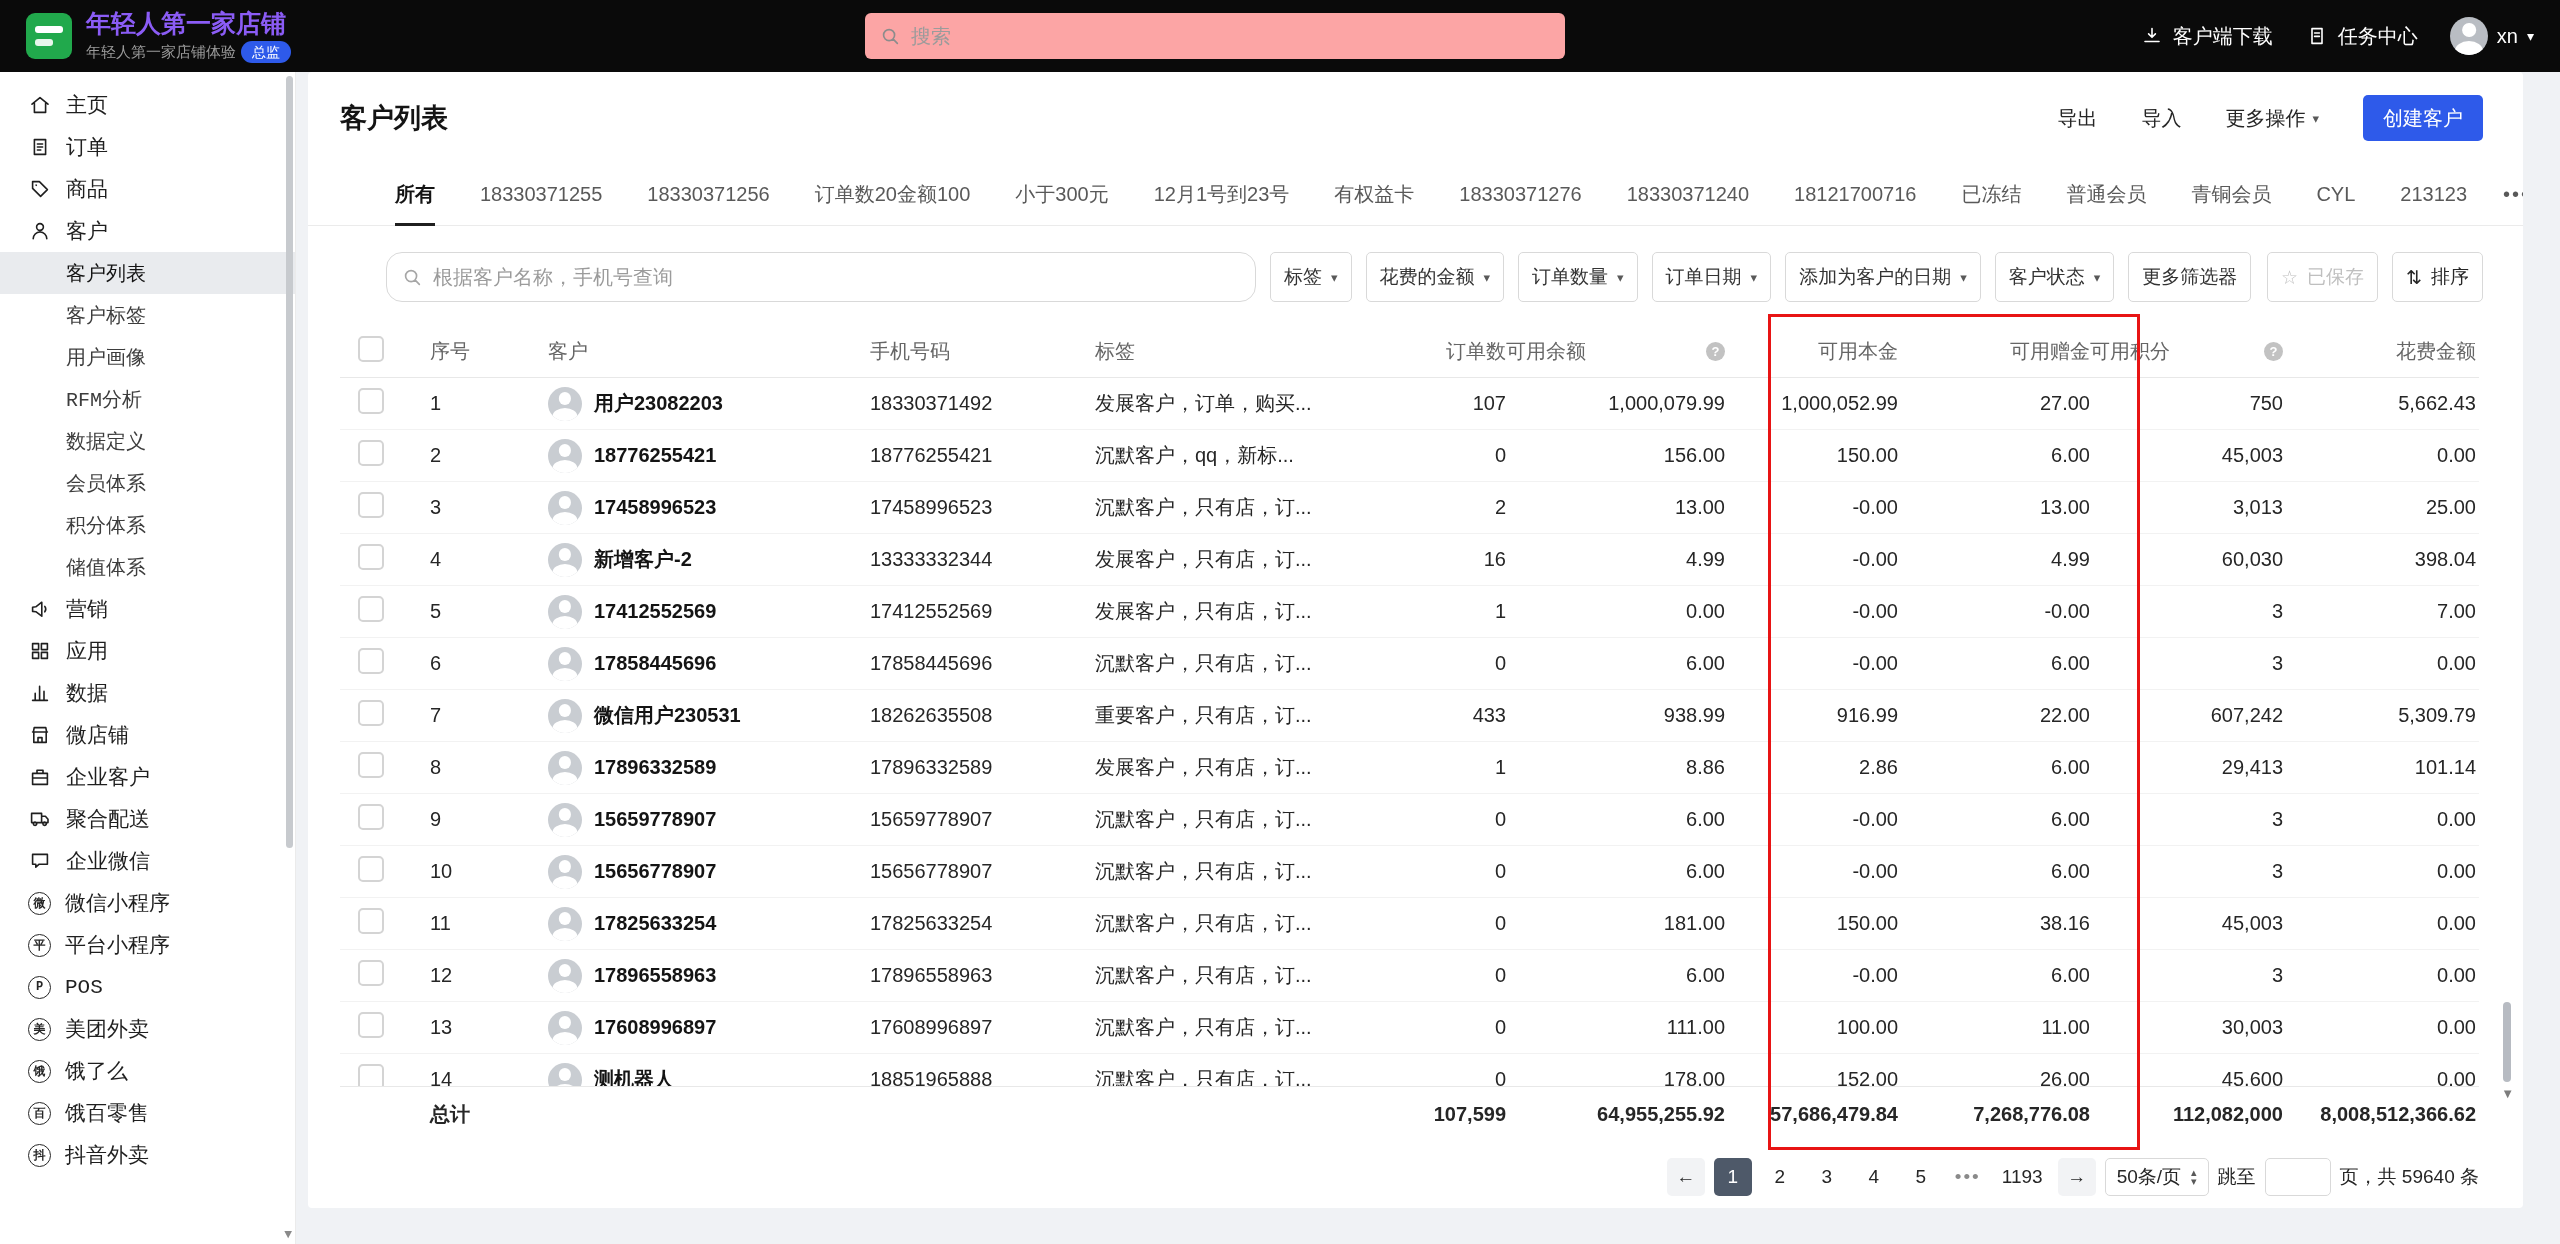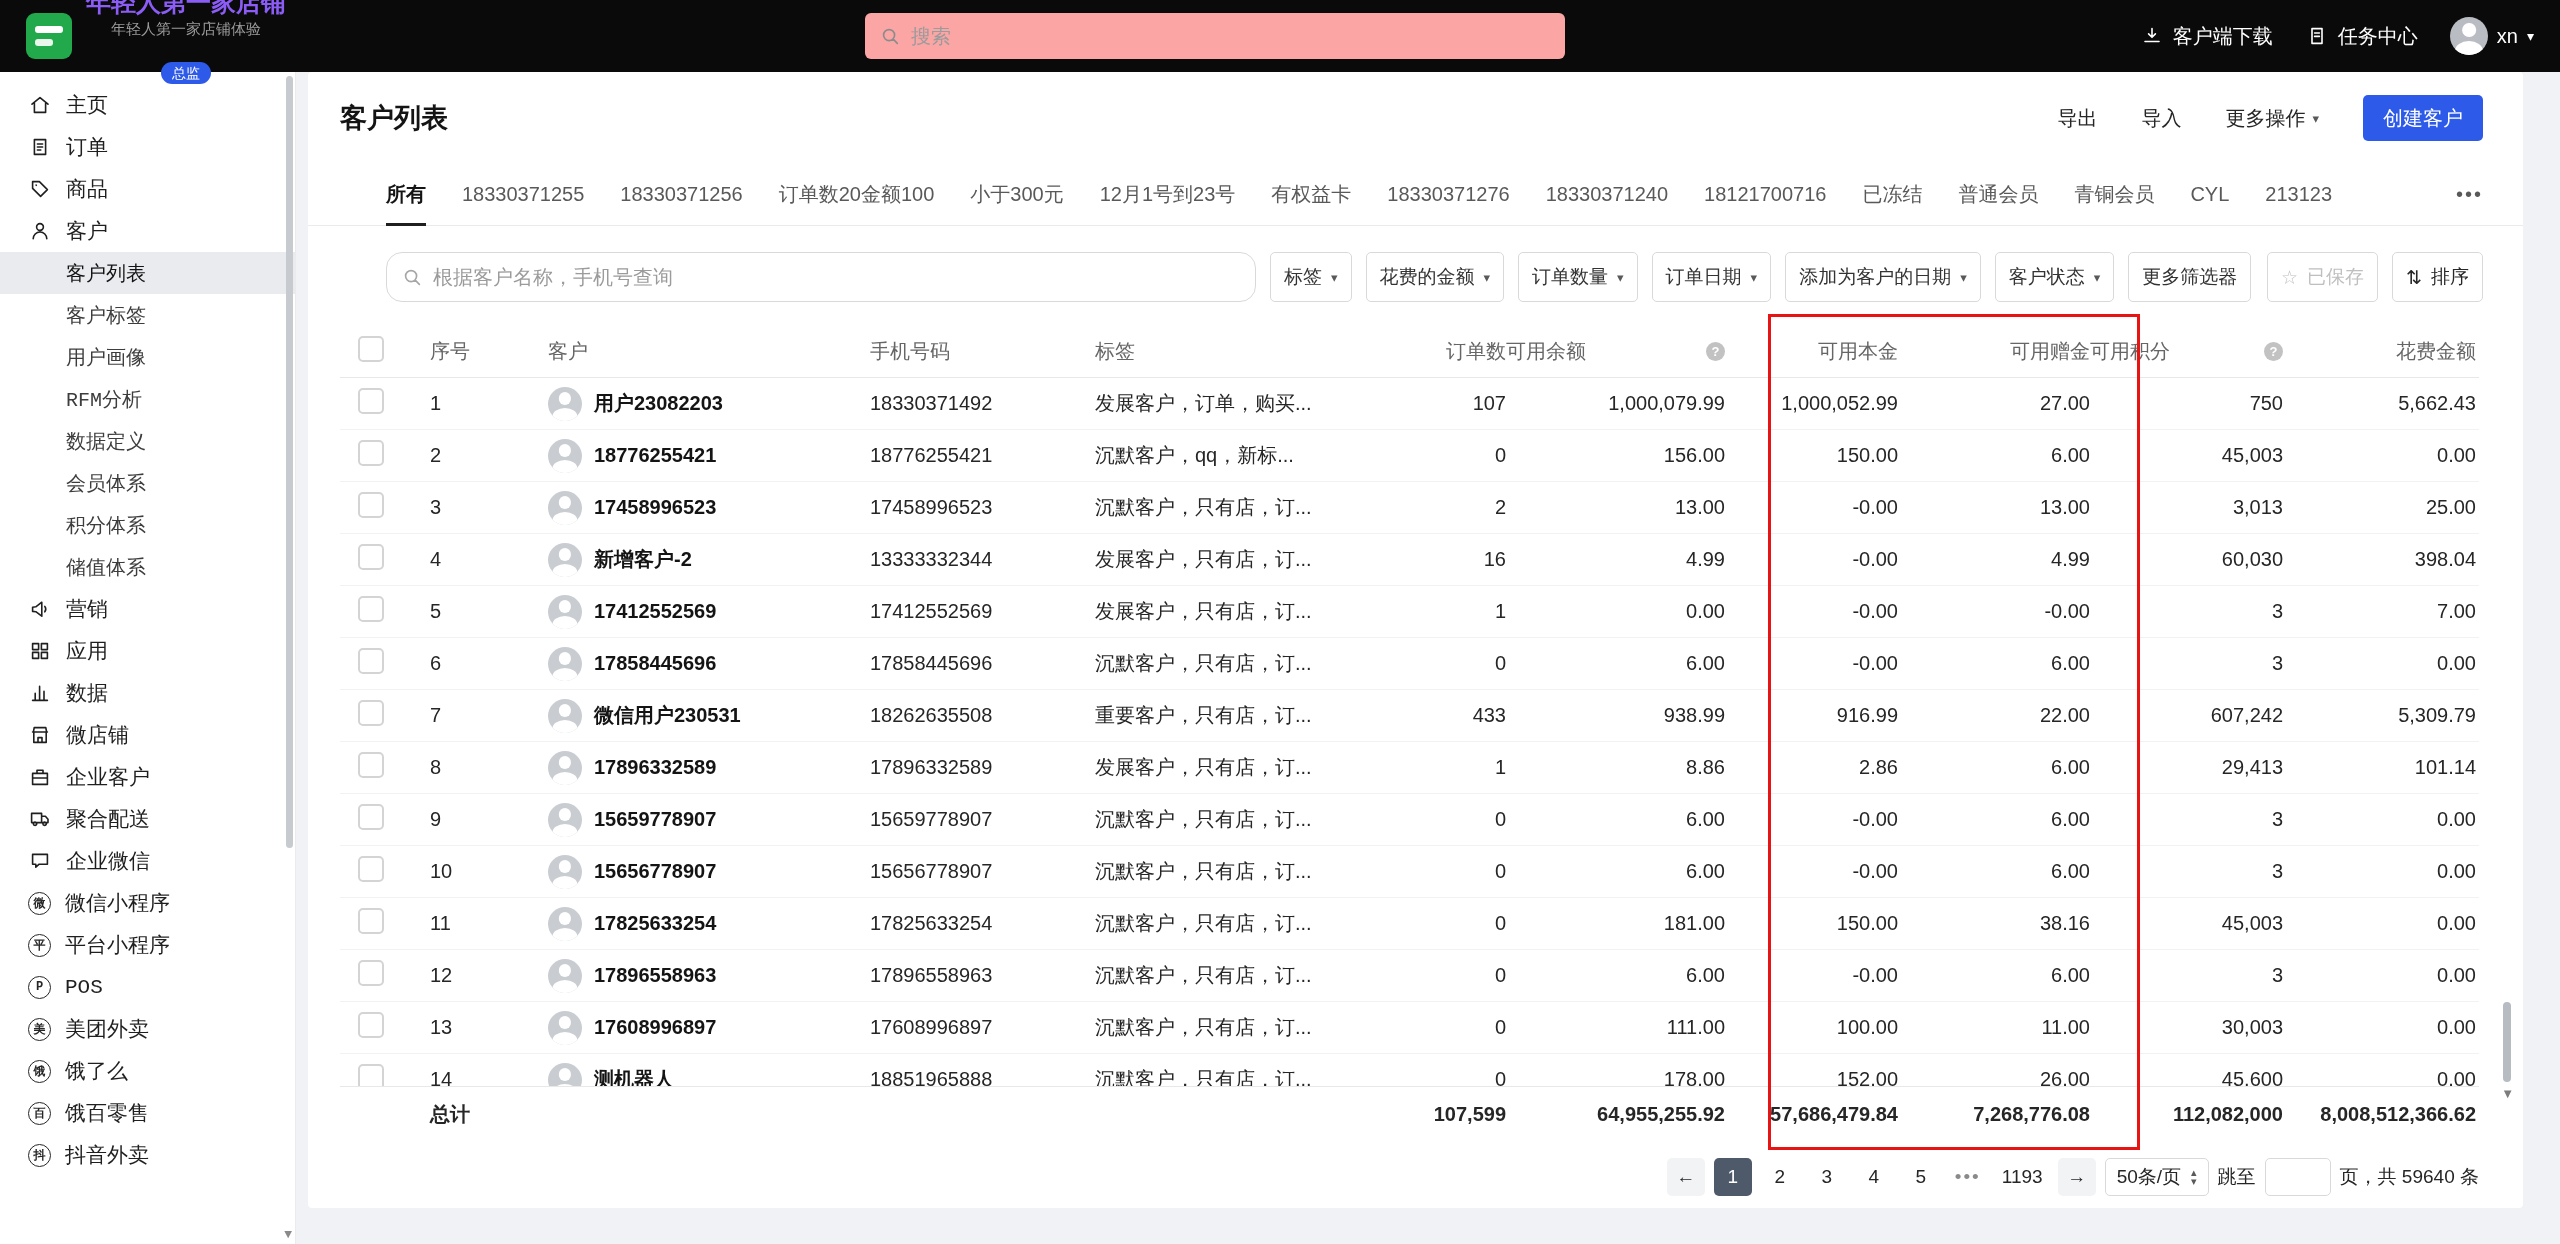--- a/index.html
+++ b/index.html
@@ -12,21 +12,21 @@
     background:#f0f2f5;overflow:hidden;position:relative;color:#262626;cursor:default;
   }
   
   .topbar{position:absolute;top:0;left:0;width:2560px;height:72px;background:#0a0a0a;
     display:flex;align-items:center;padding:0 26px;z-index:50;}
   .logo{width:46px;height:46px;border-radius:9px;background:var(--logo-green);position:relative;flex:none;}
   .logo::before{content:"";position:absolute;left:9px;top:13px;width:28px;height:7px;border-radius:3px;background:#fff;}
   .logo::after{content:"";position:absolute;left:9px;top:26px;width:18px;height:7px;border-radius:3px;background:#e8f6ec;}
   .store{margin-left:14px;}
   .store-name{color:#8b5cf6;font-size:25px;font-weight:700;line-height:1.15;}
-  .store-sub{display:flex;align-items:center;gap:23px;margin-top:4px;flex-direction:column;}
+  .store-sub{display:flex;align-items:center;gap:5px;margin-top:4px;}
   .store-sub-text{color:#9b9b9b;font-size:15px;}
   .badge{background:var(--accent);color:#fff;font-size:14px;line-height:22px;padding:0 11px;border-radius:11px;}
   .top-search{position:absolute;left:865px;top:13px;width:700px;height:46px;background:#fca5a5;border-radius:6px;
     display:flex;align-items:center;padding:0 14px;gap:10px;color:#8c8c8c;}
   .top-search input{border:none;outline:none;background:transparent;font-size:20px;width:100%;color:#333;}
   input::placeholder{color:#9b9b9b;}
   .top-right{margin-left:auto;display:flex;align-items:center;gap:32px;color:#fff;font-size:20px;}
   .top-item{display:flex;align-items:center;gap:9px;}
   .icn{display:inline-flex;width:24px;height:24px;flex:none;}
   .nav-svg{width:24px;height:24px;}
@@ -50,21 +50,21 @@
   .side-arrow{position:absolute;bottom:2px;right:3px;font-size:13px;color:#8a8a8a;}
   
   .main{position:absolute;top:72px;left:296px;width:2264px;height:1172px;}
   .card{position:absolute;left:12px;top:0;width:2215px;height:1136px;background:#fff;border-radius:4px;overflow:hidden;}
   .page-head{display:flex;align-items:center;height:92px;padding:0 40px 0 32px;}
   .page-title{font-size:27px;font-weight:700;color:#141414;}
   .head-actions{margin-left:auto;display:flex;align-items:center;gap:44px;font-size:20px;color:#262626;}
   .txt-btn{display:flex;align-items:center;gap:7px;cursor:pointer;}
   .btn-primary{background:var(--accent);color:#fff;height:46px;padding:0 20px;border-radius:5px;display:flex;align-items:center;font-size:20px;cursor:pointer;}
   .tabs{display:flex;align-items:center;gap:36px;height:62px;padding:0 40px 0 78px;border-bottom:1px solid #ebebeb;}
-  .tab{font-size:20px;color:#595959;height:62px;display:flex;align-items:center;position:relative;white-space:nowrap;cursor:pointer;}
+  .tab{font-size:20px;color:#595959;height:62px;display:flex;align-items:center;position:relative;white-space:nowrap;cursor:pointer;margin-left:9px;}
   .tab.active{color:#141414;font-weight:700;}
   .tab.active::after{content:"";position:absolute;left:0;right:0;bottom:0;height:3px;background:#1f1f1f;}
   .tabs-more{margin-left:auto;color:#595959;font-size:20px;letter-spacing:2px;cursor:pointer;}
   .filterbar{display:flex;align-items:center;gap:14px;margin:26px 40px 0 78px;}
   .search-box{width:870px;height:50px;border:1px solid #d9d9d9;border-radius:16px;display:flex;align-items:center;padding:0 14px;gap:10px;color:#a6a6a6;flex:none;}
   .search-box input{border:none;outline:none;font-size:20px;width:100%;color:#333;}
   #filter-dropdowns{display:contents;}
   .filter-btn{height:50px;border:1px solid #d9d9d9;border-radius:5px;display:flex;align-items:center;gap:9px;padding:0 13px;
     font-size:19px;color:#333;white-space:nowrap;cursor:pointer;}
   .filter-caret{font-size:13px;color:#595959;}

